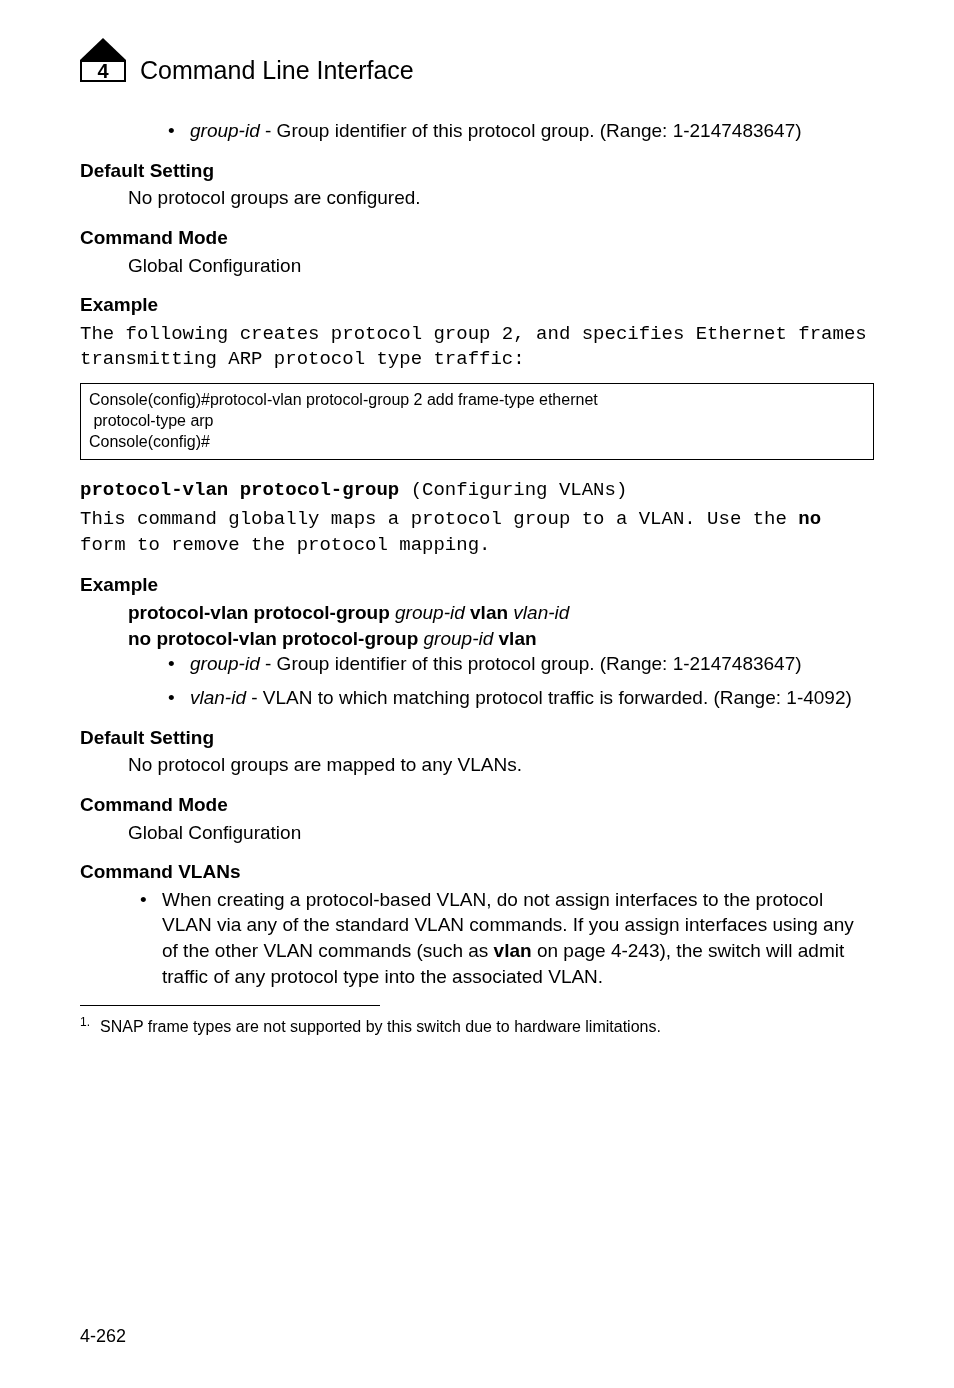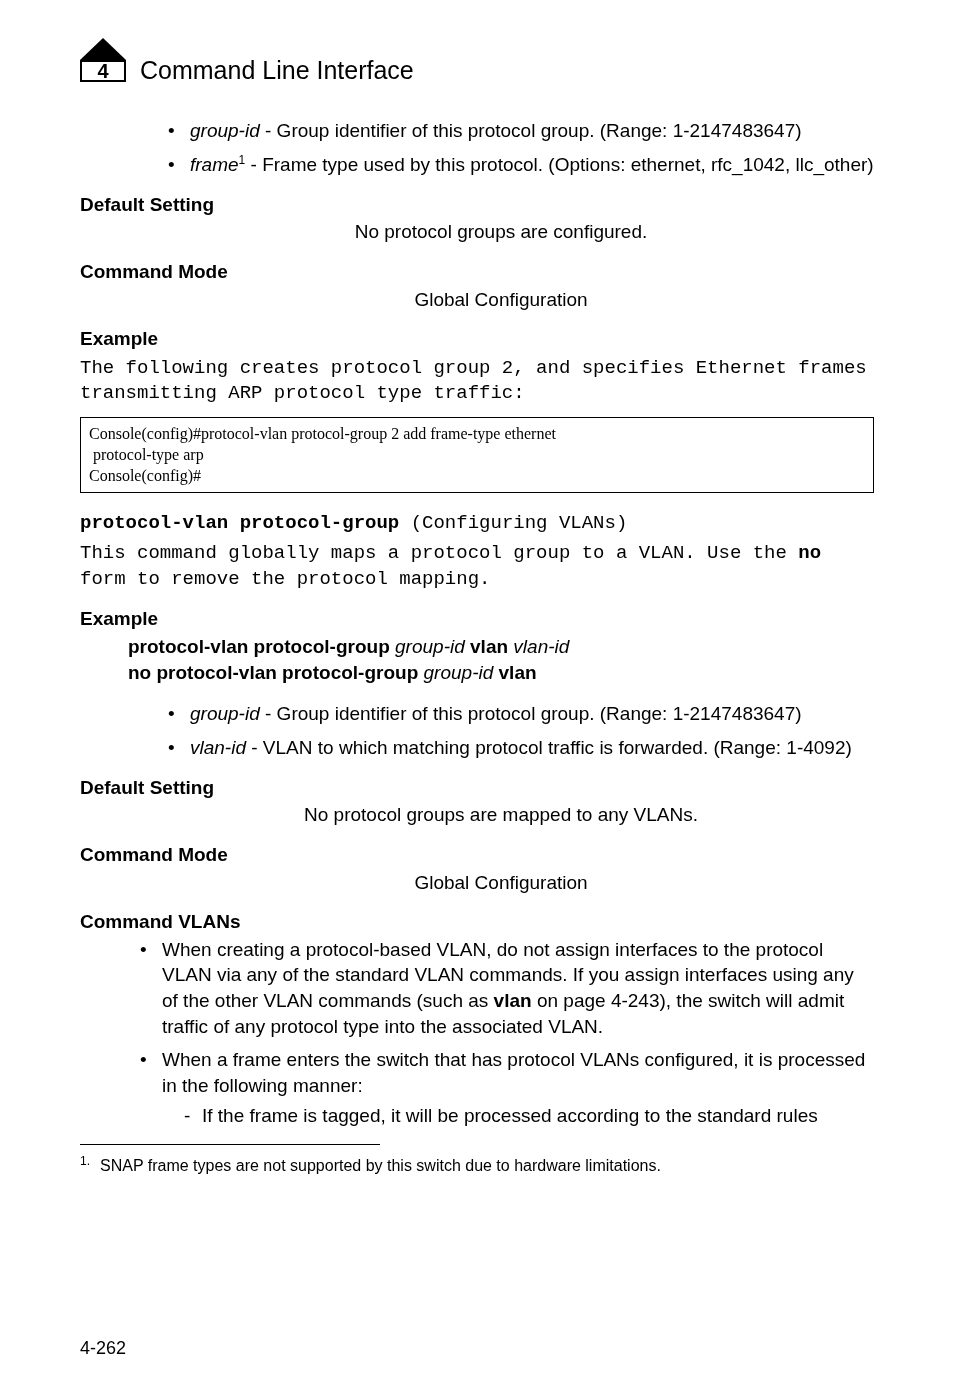--- a/index.html
+++ b/index.html
@@ -93,33 +93,32 @@
   .italic { font-style: italic; }
   .bold { font-weight: bold; }
   .section-head {
     font-weight: bold;
     margin-top: 14px;
     margin-bottom: 2px;
   }
   .indent-block {
     margin-left: 48px;
     margin-bottom: 10px;
-    text-align: center;
   }
   .para {
     margin: 4px 0 10px 0;
     font-family: Liberation Mono, monospace;
   }
   .syntax-block {
     margin-left: 48px;
-    margin-bottom: 16px;
+    margin-bottom: 0;
   }
   .code-box {
     border: 1px solid #000;
-    font-family: Liberation Serif, serif;
+    font-family: Liberation Sans, sans-serif;
     font-size: 16px;
     padding: 6px 8px;
     margin: 6px 0 18px 0;
     white-space: pre;
     line-height: 1.3;
   }
   .sup {
     font-size: 12px;
     vertical-align: super;
   }
@@ -133,43 +132,40 @@
     font-size: 16px;
     margin-bottom: 24px;
   }
   .footnote-num {
     font-size: 12px;
     vertical-align: super;
     margin-right: 10px;
   }
   .page-num {
     position: absolute;
-    bottom: 28px;
+    bottom: 40px;
     left: 80px;
     font-size: 18px;
   }
 </style>
 </head>
 <body>
 
 <div class="header">
   <div class="header-icon-col">
     <div class="header-icon-tri"></div>
     <div class="header-icon-box">4</div>
   </div>
   <div class="header-text">Command Line Interface</div>
 </div>
 
 <ul class="bullets">
   <li>
     <span class="italic">group-id</span><span> - Group identifier of this protocol group. (Range: 1-2147483647)</span>
   </li>
-  <li>
-    <span class="italic">frame</span><span class="sup">1</span><span> - Frame type used by this protocol. (Options: ethernet, rfc_1042, llc_other)</span>
-  </li>
 </ul>
 
 <div class="section-head">Default Setting</div>
 <div class="indent-block">No protocol groups are configured.</div>
 
 <div class="section-head">Command Mode</div>
 <div class="indent-block">Global Configuration</div>
 
 <div class="section-head">Example</div>
 <div class="para">The following creates protocol group 2, and specifies Ethernet frames transmitting ARP protocol type traffic:</div>
@@ -217,26 +213,20 @@
 <div class="indent-block">No protocol groups are mapped to any VLANs.</div>
 
 <div class="section-head">Command Mode</div>
 <div class="indent-block">Global Configuration</div>
 
 <div class="section-head">Command VLANs</div>
 <ul class="bullets small-indent">
   <li>
     <span>When creating a protocol-based VLAN, do not assign interfaces to the protocol VLAN via any of the standard VLAN commands. If you assign interfaces using any of the other VLAN commands (such as </span><span class="bold">vlan</span><span> on page 4-243), the switch will admit traffic of any protocol type into the associated VLAN.</span>
   </li>
-  <li>
-    <span>When a frame enters the switch that has protocol VLANs configured, it is processed in the following manner:</span>
-    <ul class="sub-dash">
-      <li>If the frame is tagged, it will be processed according to the standard rules</li>
-    </ul>
-  </li>
 </ul>
 
 <hr class="footnote-rule">
 <div class="footnote">
   <span class="footnote-num">1.</span><span>SNAP frame types are not supported by this switch due to hardware limitations.</span>
 </div>
 
 <div class="page-num">4-262</div>
 
 </body></html>

